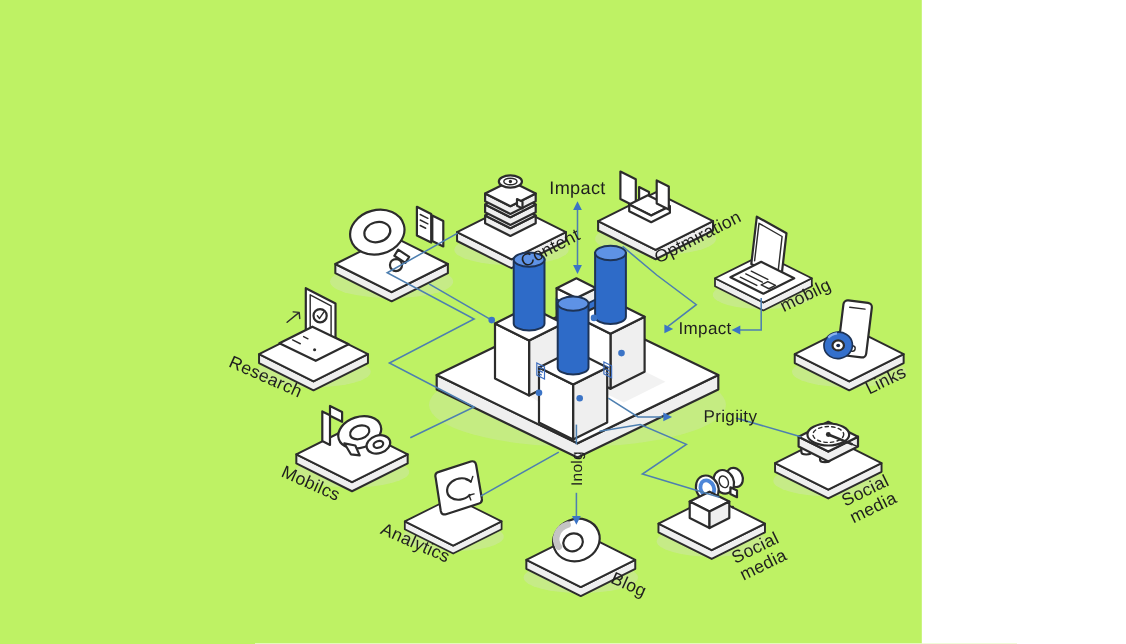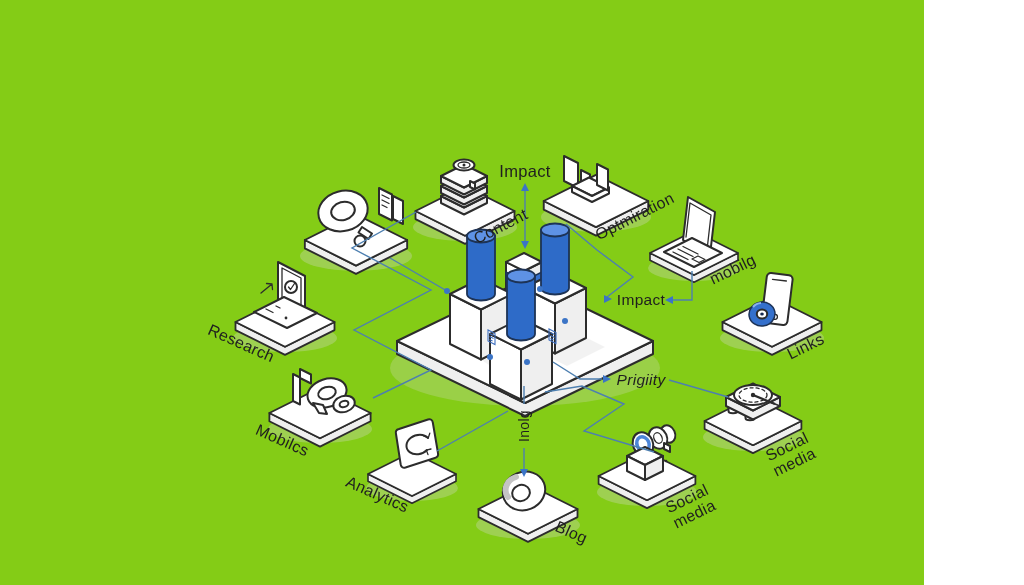--- a/index.html
+++ b/index.html
@@ -1,18 +1,18 @@
 <!DOCTYPE html>
 <html><head>
 <meta charset="utf-8">
 <style>
   * { margin:0; padding:0; box-sizing:border-box; }
   html,body { width:1024px; height:585px; background:#ffffff; overflow:hidden;
               font-family:"Liberation Sans", sans-serif; }
-  #stage { position:relative; width:924px; height:585px; background:#84cc16; }
+  #stage { position:relative; width:838px; height:585px; background:#bef264; }
   #scene { position:absolute; left:0; top:0; }
 
   
   .o   { stroke:#2c2c2c; stroke-width:2; stroke-linejoin:round; stroke-linecap:round; }
   .thin{ stroke-width:1.3; }
   .f   { fill:#ffffff; }
   .fs  { fill:#efefef; }
   .fn  { fill:none; }
   .bl  { stroke:#4d7fb0; stroke-width:1.4; fill:none; }
   .bf  { fill:#3b74c6; }
@@ -277,21 +277,21 @@
 <div class="lbl" style="left:501px;top:227px;transform:translate(-50%,-50%) rotate(-27deg);">Content</div>
 
 <div class="lbl" style="left:635px;top:217px;transform:translate(-50%,-50%) rotate(-27deg);">Optmiration</div>
 
 <div class="lbl" style="left:733px;top:270px;transform:translate(-50%,-50%) rotate(-26deg);">mobilg</div>
 
 <div class="lbl" style="left:641px;top:300px;transform:translate(-50%,-50%);font-size:15.5px;">Impact</div>
 
 <div class="lbl" style="left:806px;top:347px;transform:translate(-50%,-50%) rotate(-26deg);">Links</div>
 
-<div class="lbl" style="left:641px;top:380px;transform:translate(-50%,-50%);font-size:15.5px;font-style:italic;">Prigiity</div>
+<div class="lbl" style="left:664px;top:380px;transform:translate(-50%,-50%);font-size:15.5px;">Prigiity</div>
 
 <div class="lbl sm" style="left:524px;top:426px;transform:translate(-50%,-50%) rotate(-90deg);">Inolg</div>
 
 <div class="lbl" style="left:791px;top:455px;transform:translate(-50%,-50%) rotate(-26deg);">Social
 media</div>
 
 <div class="lbl" style="left:691px;top:507px;transform:translate(-50%,-50%) rotate(-26deg);">Social
 media</div>
 
 <div class="lbl" style="left:571px;top:533px;transform:translate(-50%,-50%) rotate(24deg);">Blog</div>

